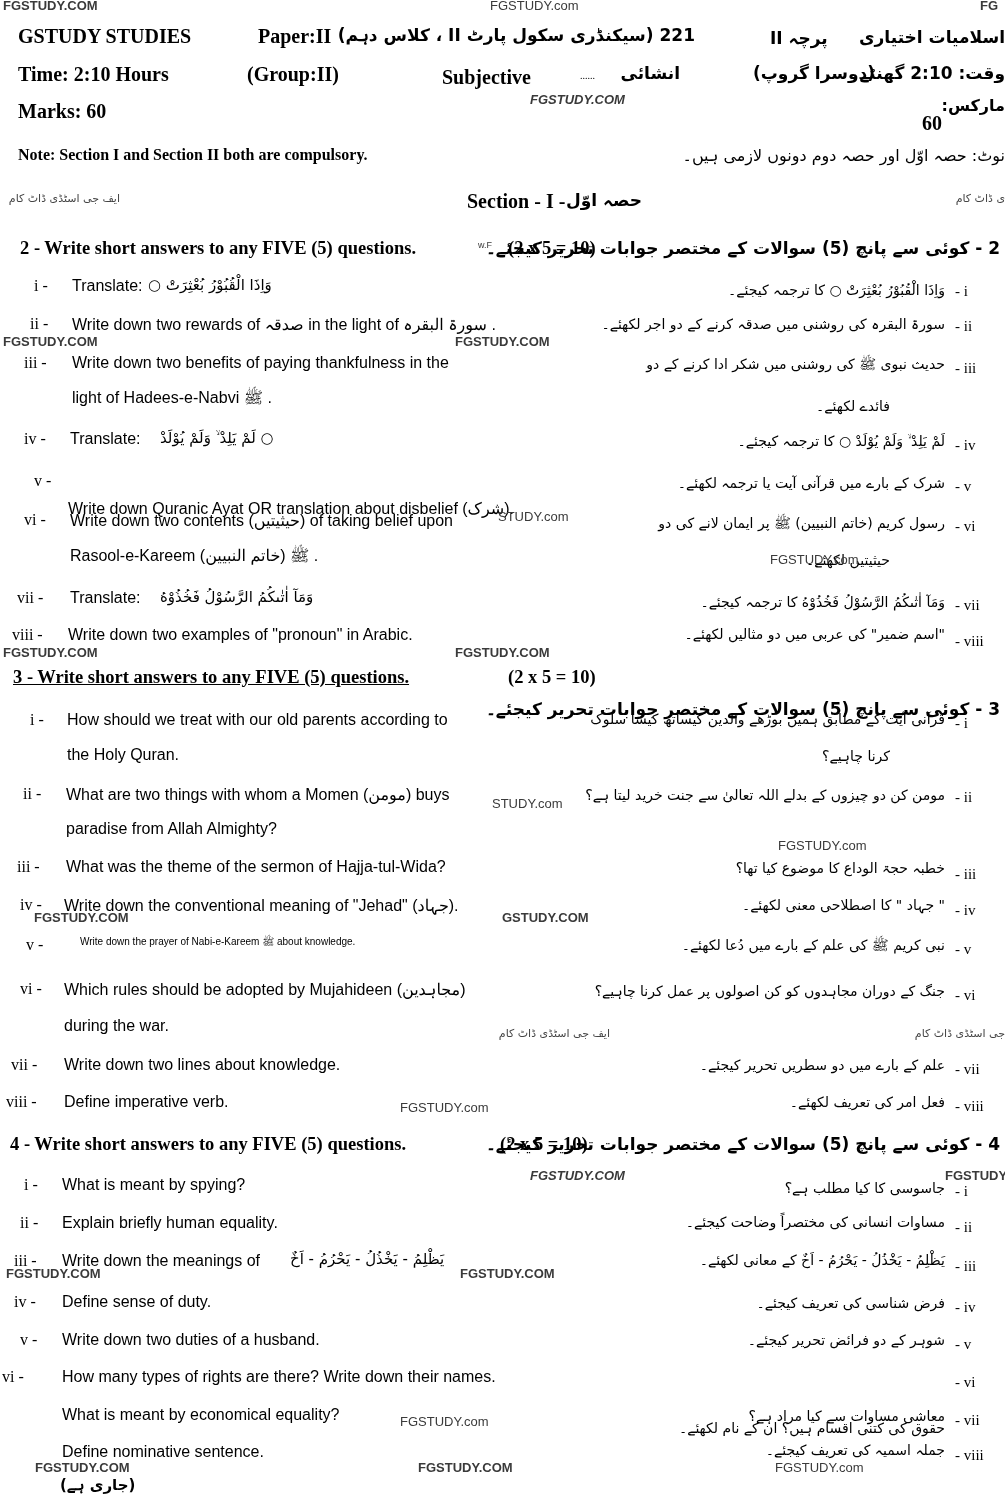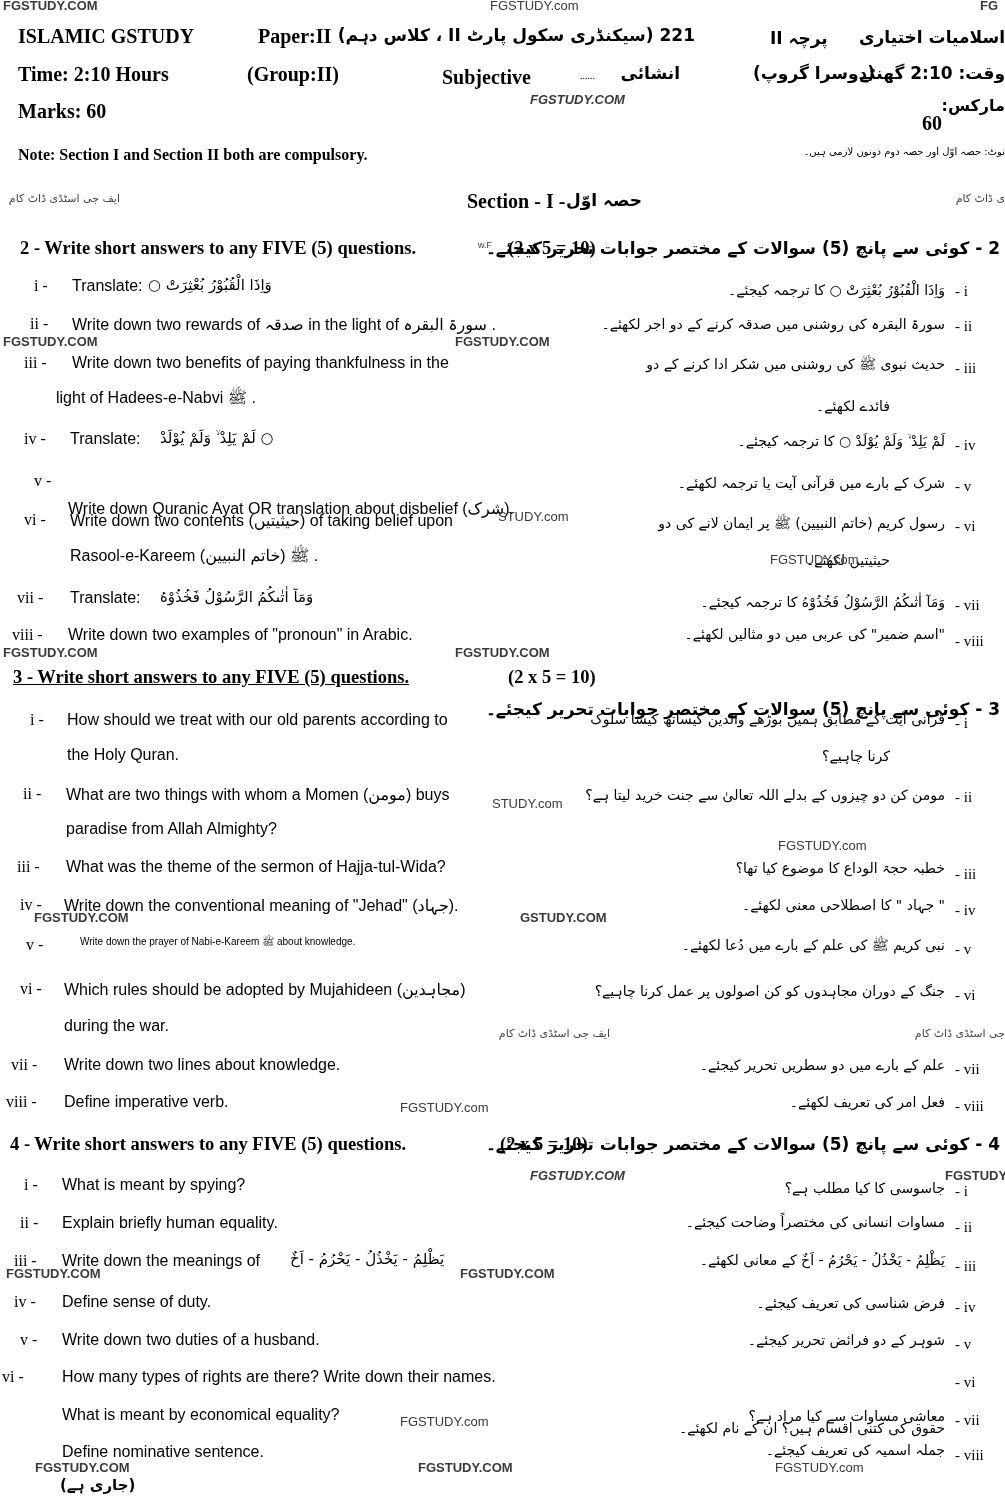--- a/index.html
+++ b/index.html
@@ -8,38 +8,38 @@
       color: #000; font-family: "Liberation Serif", serif;
     }
     .abs { position: absolute; white-space: nowrap; }
     .wm { font-family: "Liberation Sans", sans-serif; font-weight: bold; font-size: 13px; color: #3a3a3a; }
     .wm-i { font-style: italic; }
     .wm-light { font-family: "Liberation Sans", sans-serif; font-size: 13px; color: #3a3a3a; }
     .wm-ur { font-family: "DejaVu Sans", sans-serif; font-size: 11px; color: #444; direction: rtl; }
     .hdr { font-family: "Liberation Serif", serif; font-weight: bold; font-size: 20px; }
     .hdr-ur { font-family: "DejaVu Sans", sans-serif; font-weight: bold; font-size: 17px; direction: rtl; }
     .note { font-family: "Liberation Serif", serif; font-weight: bold; font-size: 16px; }
-    .note-ur { font-family: "DejaVu Sans", sans-serif; font-size: 10px; direction: rtl; }
+    .note-ur { font-family: "DejaVu Sans", sans-serif; font-size: 16px; direction: rtl; }
     .qhead { font-family: "Liberation Serif", serif; font-weight: bold; font-size: 18.5px; }
     .qhead-ur { font-family: "DejaVu Sans", sans-serif; font-weight: bold; font-size: 17px; direction: rtl; }
     .num { font-family: "Liberation Serif", serif; font-size: 16px; }
     .qtext { font-family: "Liberation Sans", sans-serif; font-size: 16px; }
     .ar { font-family: "DejaVu Sans", sans-serif; font-size: 15px; }
     .qtext-ur { font-family: "DejaVu Sans", sans-serif; font-size: 14px; direction: rtl; text-align: right; }
     .rnum { font-family: "Liberation Serif", serif; font-size: 15px; }
   </style>
 </head>
 <body>
 
 <div class="abs wm" style="left:3px;top:-2px;">FGSTUDY.COM</div>
 <div class="abs wm-light" style="left:490px;top:-2px;">FGSTUDY.com</div>
 <div class="abs wm" style="left:980px;top:-2px;">FG</div>
 <div class="abs wm wm-i" style="left:530px;top:92px;">FGSTUDY.COM</div>
 
-<div class="abs hdr" style="left:18px;top:25px;">ISLAMIC GSTUDY</div>
+<div class="abs hdr" style="left:18px;top:25px;">GSTUDY STUDIES</div>
 <div class="abs hdr" style="left:258px;top:25px;">Paper:II</div>
 <div class="abs hdr-ur" style="left:415px;top:25px;width:280px;text-align:right;">221 (سیکنڈری سکول پارٹ II ، کلاس دہم)</div>
 <div class="abs hdr-ur" style="left:770px;top:28px;width:105px;text-align:left;direction:ltr;">II پرچہ</div>
 <div class="abs hdr-ur" style="left:880px;top:27px;width:125px;text-align:right;">اسلامیات اختیاری</div>
 
 <div class="abs hdr" style="left:18px;top:63px;">Time: 2:10 Hours</div>
 <div class="abs hdr" style="left:247px;top:63px;">(Group:II)</div>
 <div class="abs hdr" style="left:442px;top:66px;">Subjective</div>
 <div class="abs" style="left:580px;top:70px;font-size:10px;">......</div>
 <div class="abs hdr-ur" style="left:620px;top:63px;width:60px;text-align:right;">انشائی</div>
@@ -72,21 +72,21 @@
 
   <div class="abs num" style="left:30px;top:315px;">ii -</div>
   <div class="abs qtext" style="left:72px;top:315px;">Write down two rewards of صدقہ in the light of سورۃ البقرہ .</div>
   <div class="abs qtext-ur" style="left:600px;top:316px;width:345px;text-align:right;">سورۃ البقرہ کی روشنی میں صدقہ کرنے کے دو اجر لکھئے۔</div>
   <div class="abs rnum" style="left:955px;top:318px;">- ii</div>
   <div class="abs wm" style="left:3px;top:334px;">FGSTUDY.COM</div>
   <div class="abs wm" style="left:455px;top:334px;">FGSTUDY.COM</div>
 
   <div class="abs num" style="left:24px;top:354px;">iii -</div>
   <div class="abs qtext" style="left:72px;top:354px;">Write down two benefits of paying thankfulness in the</div>
-  <div class="abs qtext" style="left:56px;top:388px;">light of Hadees-e-Nabvi ﷺ .</div>
+  <div class="abs qtext" style="left:72px;top:388px;">light of Hadees-e-Nabvi ﷺ .</div>
   <div class="abs qtext-ur" style="left:590px;top:356px;width:355px;">حدیث نبوی ﷺ کی روشنی میں شکر ادا کرنے کے دو</div>
   <div class="abs qtext-ur" style="left:590px;top:398px;width:300px;">فائدے لکھئے۔</div>
   <div class="abs rnum" style="left:955px;top:360px;">- iii</div>
 
   <div class="abs num" style="left:24px;top:430px;">iv -</div>
   <div class="abs qtext" style="left:70px;top:430px;">Translate:</div>
   <div class="abs ar" style="left:160px;top:429px;direction:rtl;">○ لَمْ يَلِدْ ۙ وَلَمْ يُوْلَدْ</div>
   <div class="abs qtext-ur" style="left:600px;top:433px;width:345px;">لَمْ يَلِدْ ۙ وَلَمْ يُوْلَدْ ○ کا ترجمہ کیجئے۔</div>
   <div class="abs rnum" style="left:955px;top:437px;">- iv</div>
 
@@ -141,21 +141,21 @@
   <div class="abs num" style="left:17px;top:858px;">iii -</div>
   <div class="abs qtext" style="left:66px;top:858px;">What was the theme of the sermon of Hajja-tul-Wida?</div>
   <div class="abs qtext-ur" style="left:600px;top:860px;width:345px;">خطبہ حجۃ الوداع کا موضوع کیا تھا؟</div>
   <div class="abs rnum" style="left:955px;top:866px;">- iii</div>
 
   <div class="abs num" style="left:20px;top:896px;">iv -</div>
   <div class="abs qtext" style="left:64px;top:896px;">Write down the conventional meaning of "Jehad" (جہاد).</div>
   <div class="abs qtext-ur" style="left:600px;top:897px;width:345px;">" جہاد " کا اصطلاحی معنی لکھئے۔</div>
   <div class="abs rnum" style="left:955px;top:902px;">- iv</div>
   <div class="abs wm" style="left:34px;top:910px;">FGSTUDY.COM</div>
-  <div class="abs wm" style="left:520px;top:910px;">GSTUDY.COM</div>
+  <div class="abs wm" style="left:502px;top:910px;">GSTUDY.COM</div>
 
   <div class="abs num" style="left:26px;top:936px;">v -</div>
   <div class="abs qtext" style="left:80px;top:936px;font-size:10px;">Write down the prayer of Nabi-e-Kareem ﷺ about knowledge.</div>
   <div class="abs qtext-ur" style="left:600px;top:937px;width:345px;">نبی کریم ﷺ کی علم کے بارے میں دُعا لکھئے۔</div>
   <div class="abs rnum" style="left:955px;top:941px;">- v</div>
 
   <div class="abs num" style="left:20px;top:980px;">vi -</div>
   <div class="abs qtext" style="left:64px;top:980px;">Which rules should be adopted by Mujahideen (مجاہدین)</div>
   <div class="abs qtext" style="left:64px;top:1017px;">during the war.</div>
   <div class="abs qtext-ur" style="left:600px;top:983px;width:345px;">جنگ کے دوران مجاہدوں کو کن اصولوں پر عمل کرنا چاہیے؟</div>

